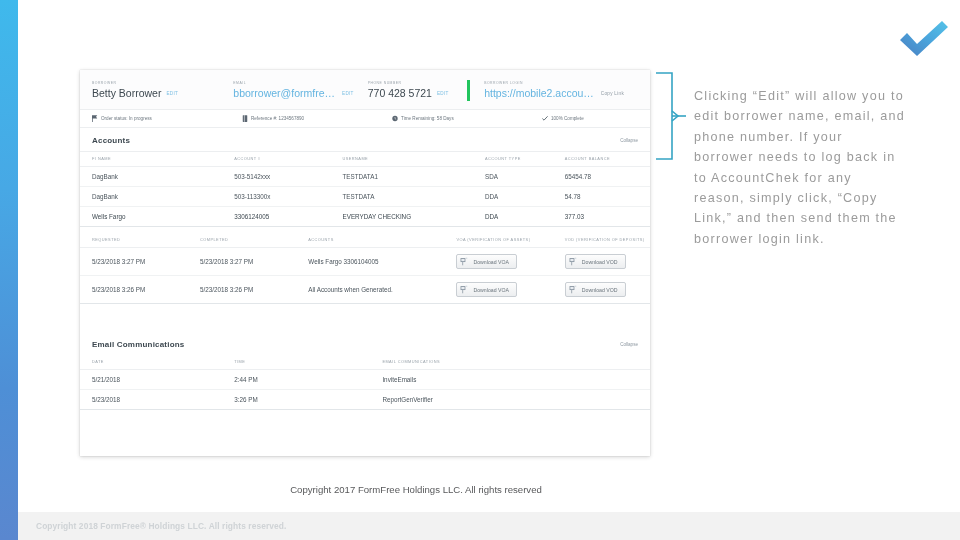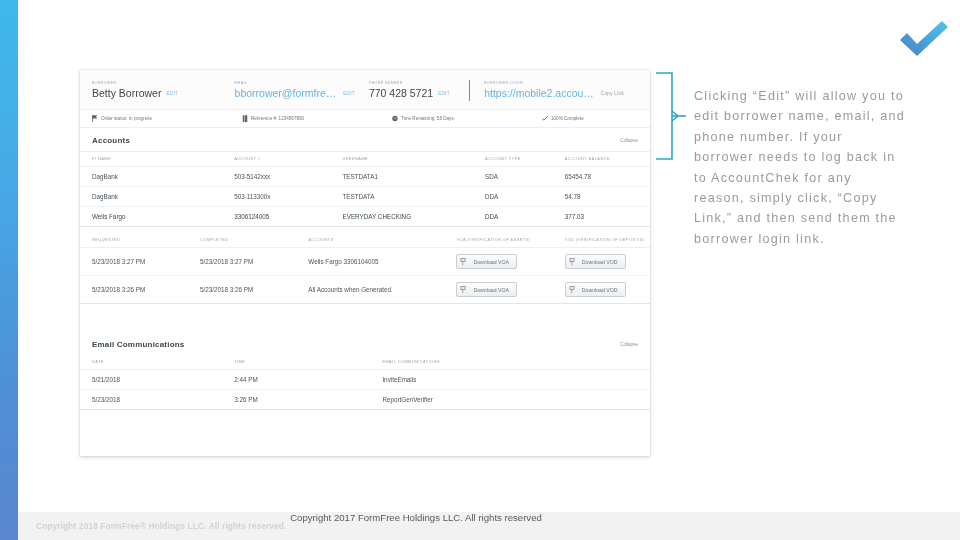--- a/index.html
+++ b/index.html
@@ -31,21 +31,21 @@
   
   .identity {
     display: flex; align-items: flex-start;
     padding: 10px 12px 8px 12px;
     background: #fcfcfd;
   }
   .ident-block { padding-right: 14px; }
   .ident-block.b1 { width: 175px; }
   .ident-block.b2 { width: 135px; }
   .ident-block.b3 { width: 122px; }
-  .ident-block.b4 { flex: 1; border-left: 1px solid #22c55e; padding-left: 14px; }
+  .ident-block.b4 { flex: 1; border-left: 3px solid #22c55e; padding-left: 14px; }
 
   .micro-label {
     font-size: 3.4px; letter-spacing: 0.5px; color: #9aa3ab;
     text-transform: uppercase; line-height: 6px; white-space: nowrap;
   }
   .ident-value {
     font-size: 10.5px; color: #3d4850; line-height: 15px;
     white-space: nowrap; overflow: hidden;
     display: flex; align-items: center; gap: 5px;
   }
@@ -114,21 +114,21 @@
     font-size: 12.6px; line-height: 20.4px; color: #9b9b9b;
     letter-spacing: 1.25px;
   }
 
   
   #slide-footer {
     position: absolute; left: 36px; top: 521px;
     font-size: 8.4px; color: #cfd3d6; letter-spacing: 0.1px; font-weight: bold;
   }
   #deck-footer {
-    position: absolute; left: 0; top: 512px; width: 832px; text-align: center;
+    position: absolute; left: 0; top: 484px; width: 832px; text-align: center;
     font-size: 9.6px; color: #58595b;
   }
   #footer-strip {
     position:absolute; left:18px; top:512px; width:942px; height:28px;
     background:#f2f2f2;
   }
 </style>
 </head>
 <body>
 

